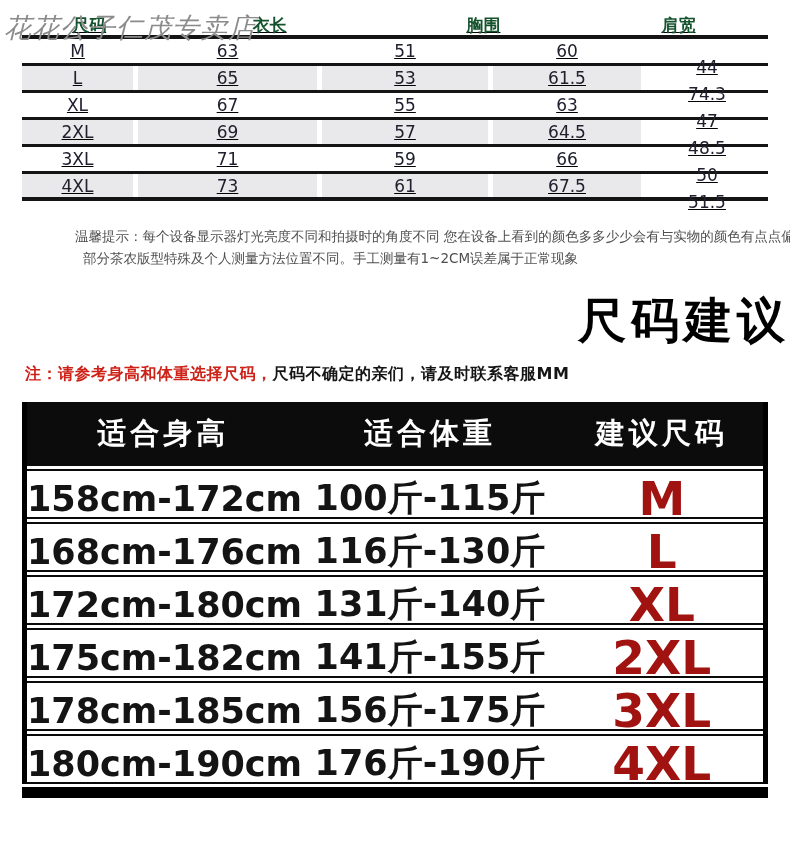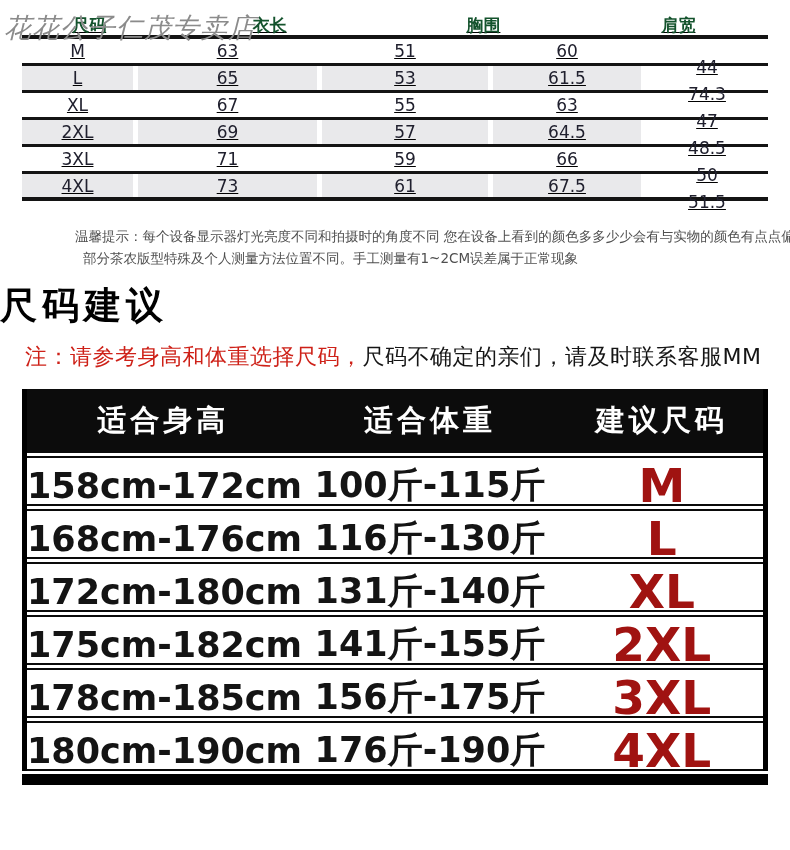--- a/index.html
+++ b/index.html
@@ -25,23 +25,23 @@
   .watermark { position:absolute; left:4px; top:10px; z-index:3;
     font-family:"DejaVu Serif","Liberation Serif",serif; font-style:italic;
     font-size:27px; color:#8b8b8b; letter-spacing:1px; white-space:nowrap; }
 
   
   .notice { margin-top:9px; font-size:13.5px; color:#4f4f4f; line-height:22px; }
   .notice-line1 { margin-left:75px; white-space:nowrap; }
   .notice-line2 { margin-left:83px; white-space:nowrap; }
 
   
-  .advice-title { margin-top:12px; text-align:left; font-size:37px; font-weight:900;
+  .advice-title { margin-top:20px; text-align:right; font-size:48px; font-weight:900;
     color:#000; letter-spacing:5px; }
-  .advice-note { margin:11px 0 0 25px; font-size:22px; font-weight:normal;
+  .advice-note { margin:11px 0 0 25px; font-size:16px; font-weight:bold;
     letter-spacing:0.5px; white-space:nowrap; }
   .advice-note .red { color:#ce2118; }
   .advice-note .black { color:#151515; }
 
   
   .rec-table { margin:17px 22px 0 22px; border-left:5px solid #000;
     border-right:5px solid #000; }
   .rt-header { height:64px; background:#0c0c0c; display:grid;
     grid-template-columns:37% 35.5% 27.5%; align-items:center; }
   .rt-header .rt-hcell { text-align:center; color:#ffffff; font-size:29px;

